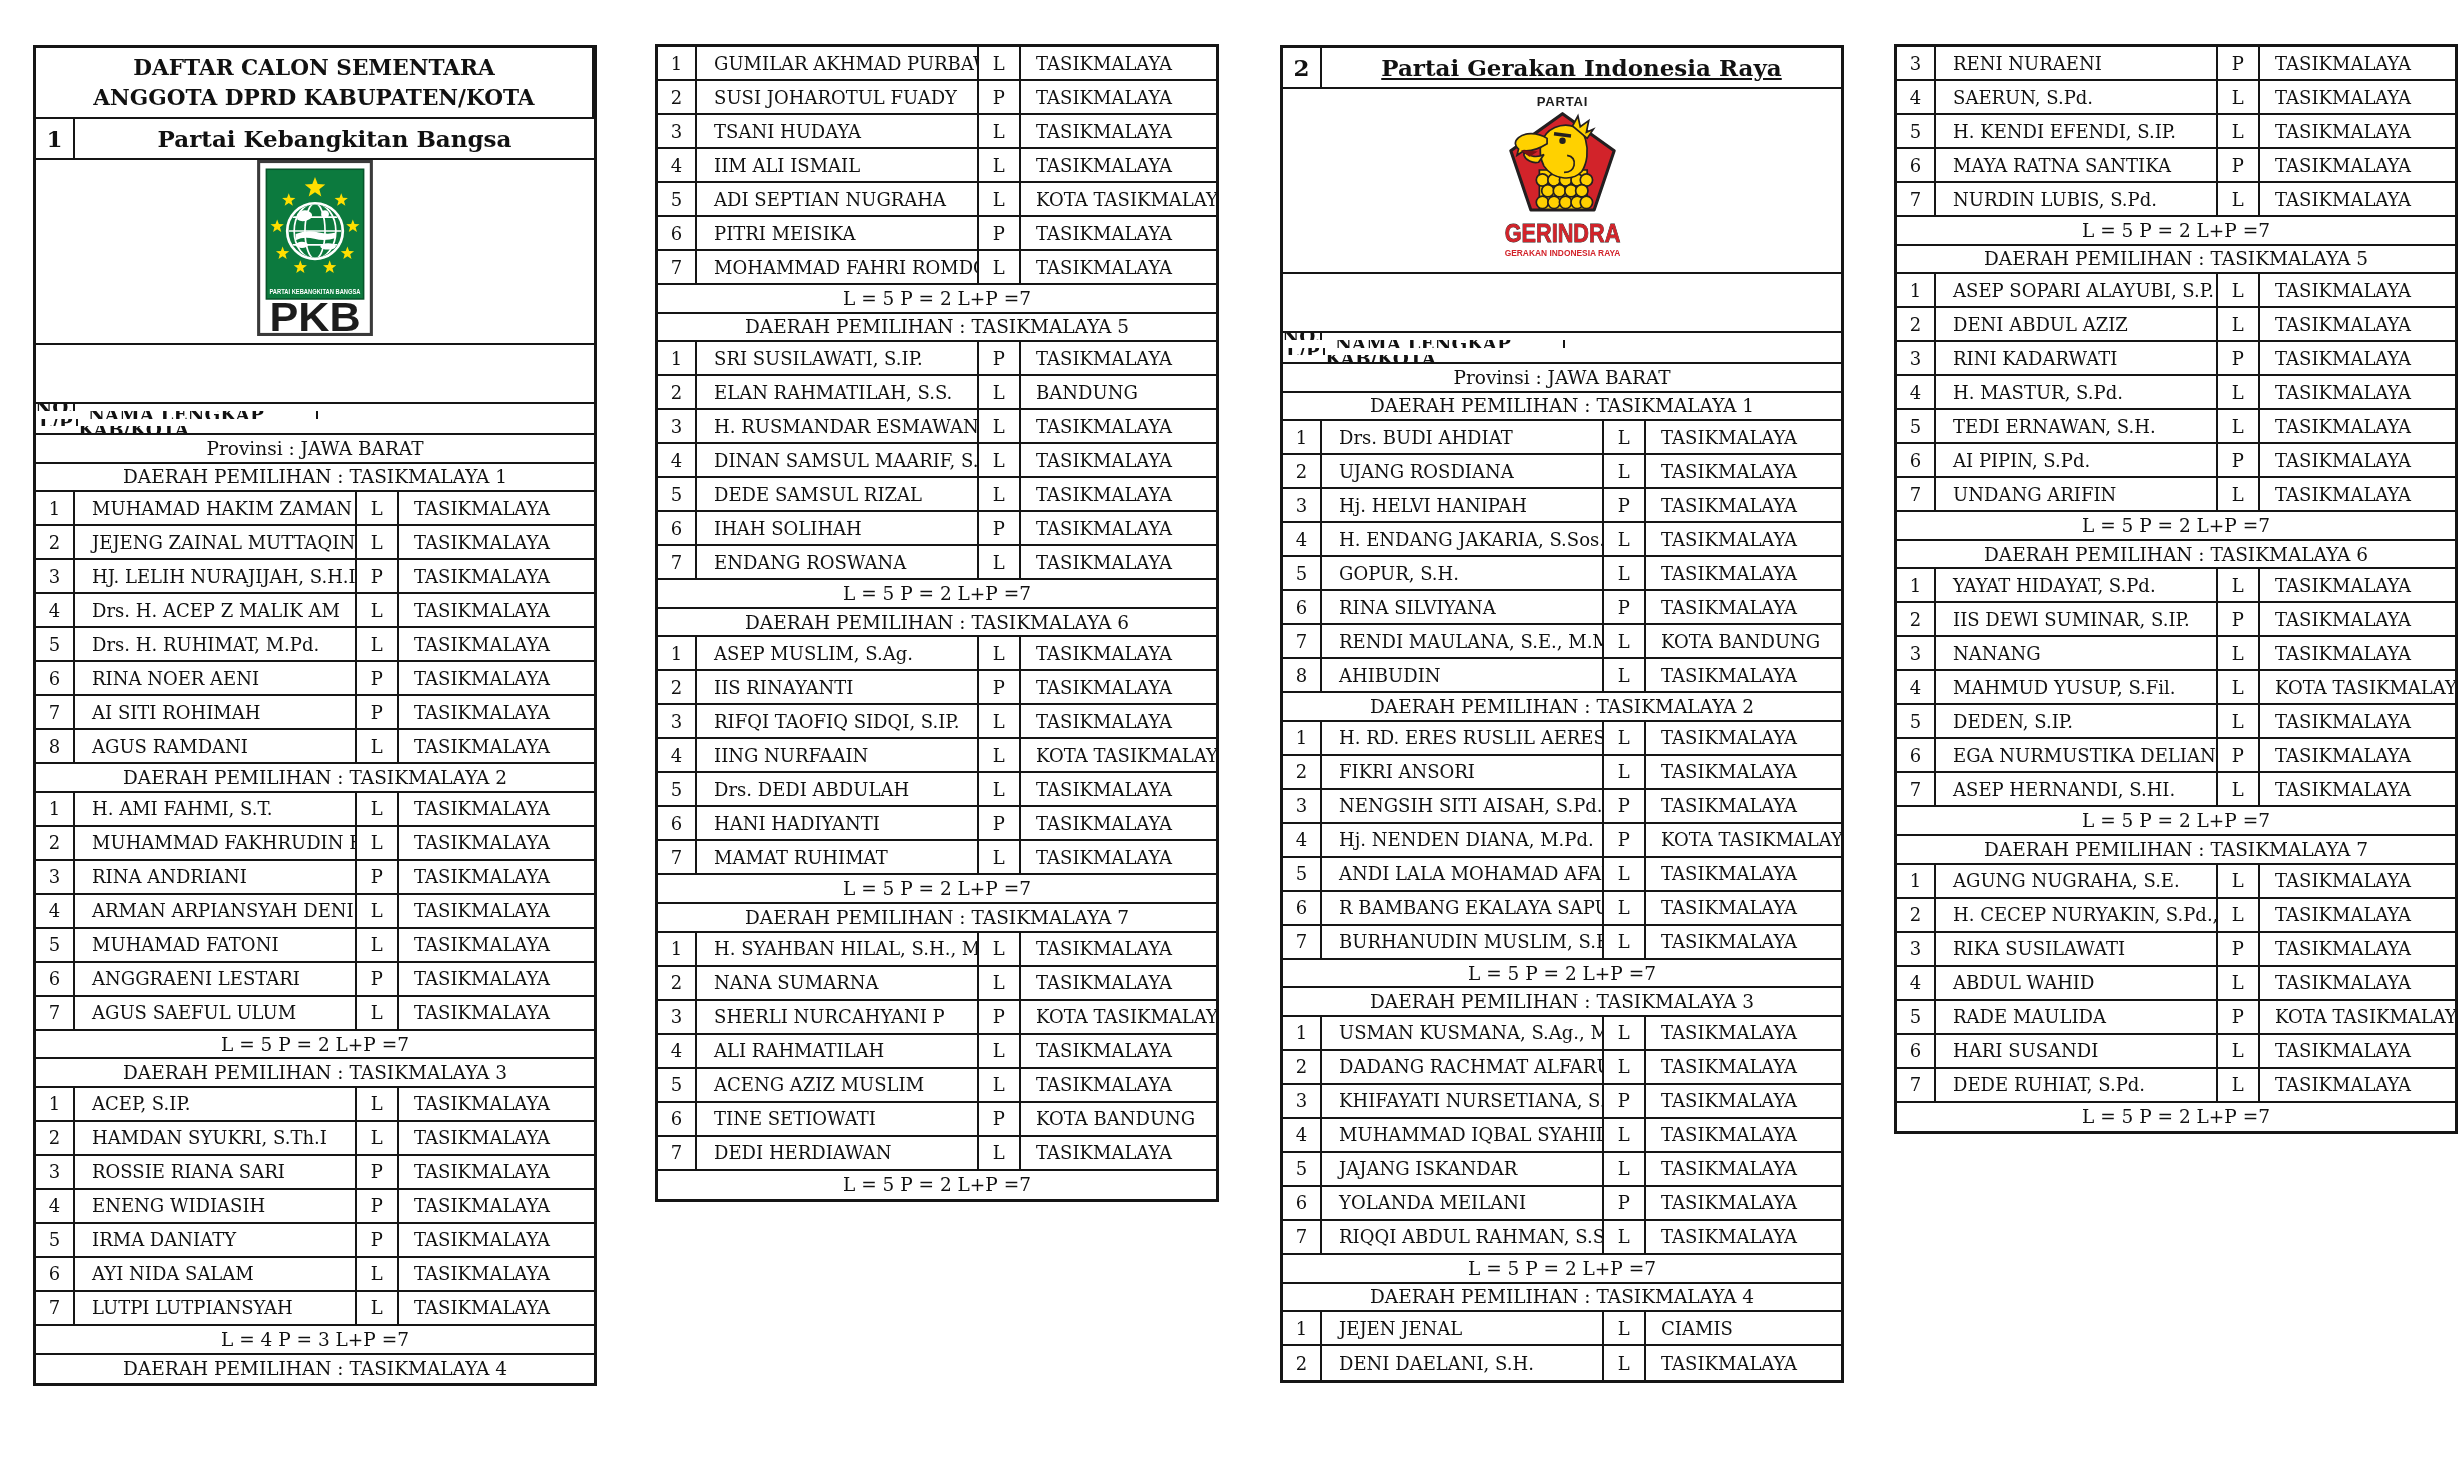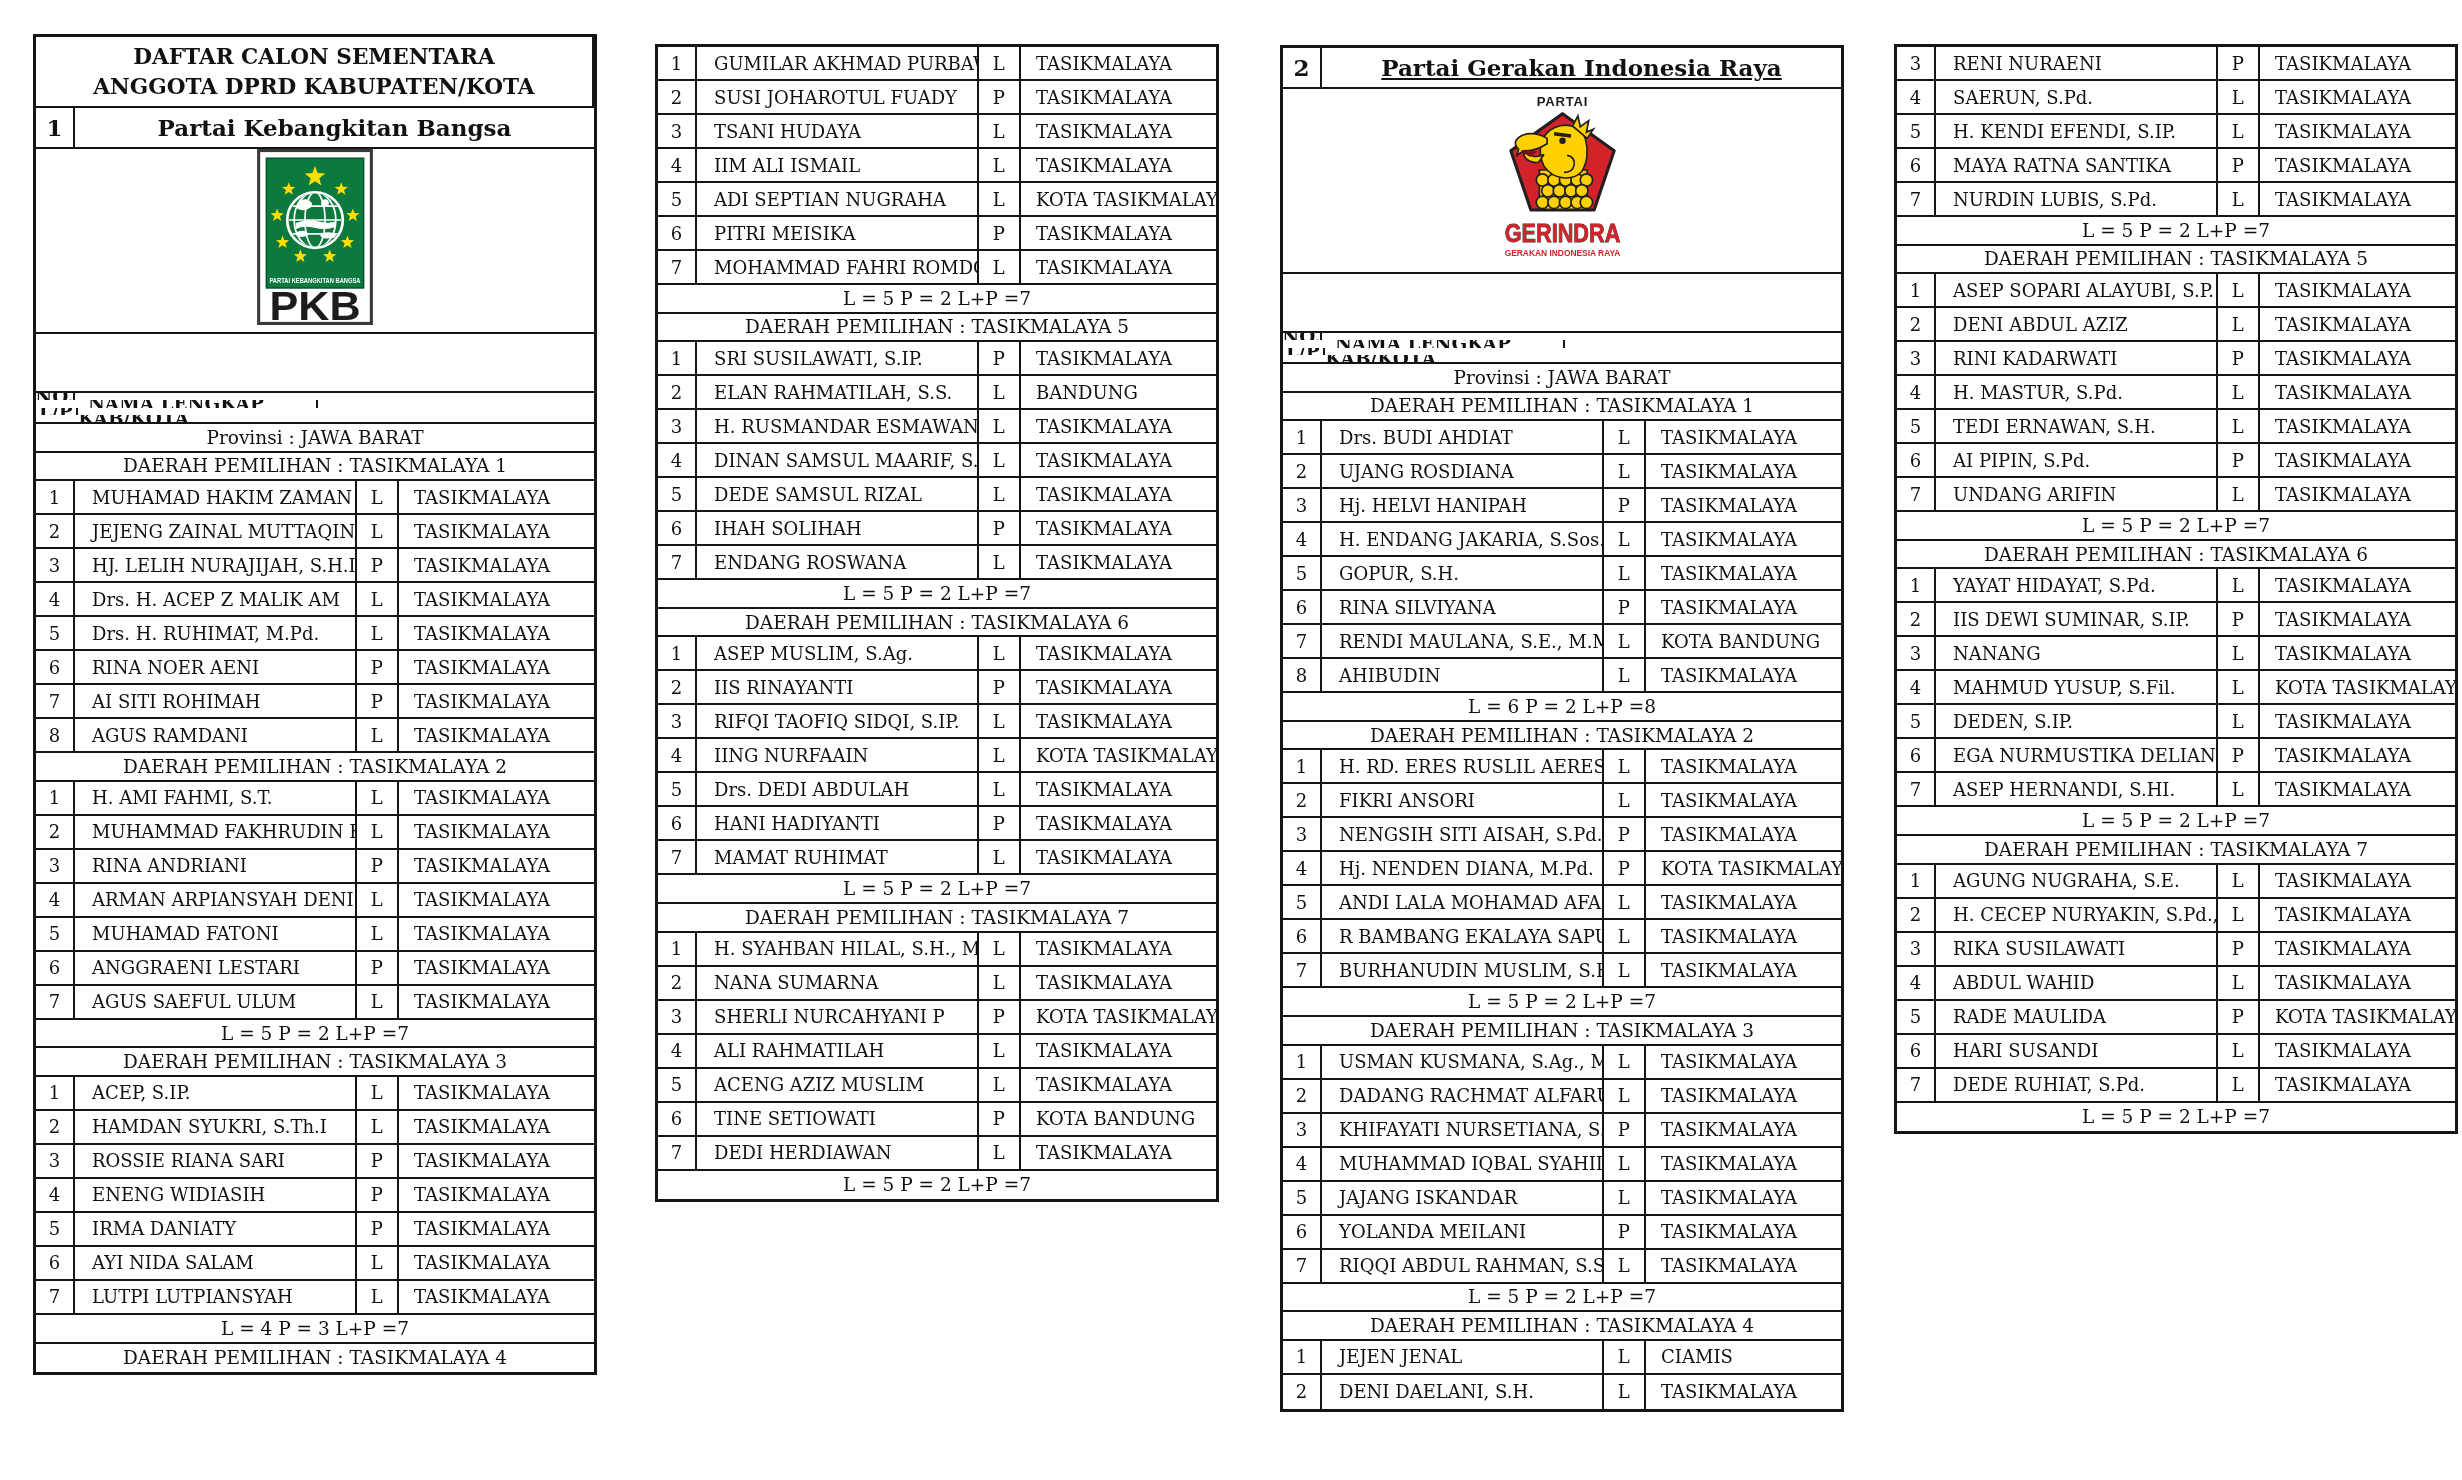--- a/index.html
+++ b/index.html
@@ -26,21 +26,21 @@
   .t-party{font-size:23px;font-weight:bold;}
   .t-head{font-size:18.5px;font-weight:bold;}
   .t-data{font-size:18px;}
   .t-sec{font-size:18.5px;}
   .nowrap{white-space:nowrap;}
 </style>
 </head>
 <body>
 
 <div id="page">
-    <div class="doc-table" style="left: 33px; top: 34px;">
+    <div class="doc-table" style="left: 33px; top: 45px;">
       <div class="row h-title cell c-full t-title">
         <div class="nowrap">DAFTAR CALON SEMENTARA</div>
         <div class="nowrap">ANGGOTA DPRD KABUPATEN/KOTA</div>
       </div>
       <div class="row h-party">
         <div class="cell c-no t-party">1</div>
         <div class="cell t-party" style="width: 93%; justify-content: center;">Partai Kebangkitan Bangsa</div>
       </div>
       <div class="row h-logo" style="justify-content: center;">
         <svg width="116" height="176" viewBox="0 0 150 228">
@@ -524,23 +524,20 @@
         <div class="cell c-lp">L</div>
         <div class="cell c-kab nowrap">KOTA BANDUNG</div>
       </div>
       <div class="row h-row t-data">
         <div class="cell c-no">8</div>
         <div class="cell c-name nowrap">AHIBUDIN</div>
         <div class="cell c-lp">L</div>
         <div class="cell c-kab nowrap">TASIKMALAYA</div>
       </div>
       <div class="row h-sec">
-        <div class="cell c-full t-sec">L = 6 P = 2 L+P =8</div>
-      </div>
-      <div class="row h-sec">
         <div class="cell c-full t-sec">DAERAH PEMILIHAN : TASIKMALAYA 2</div>
       </div>
       <div class="row h-row t-data">
         <div class="cell c-no">1</div>
         <div class="cell c-name nowrap">H. RD. ERES RUSLIL AERES, S.H.</div>
         <div class="cell c-lp">L</div>
         <div class="cell c-kab nowrap">TASIKMALAYA</div>
       </div>
       <div class="row h-row t-data">
         <div class="cell c-no">2</div>

